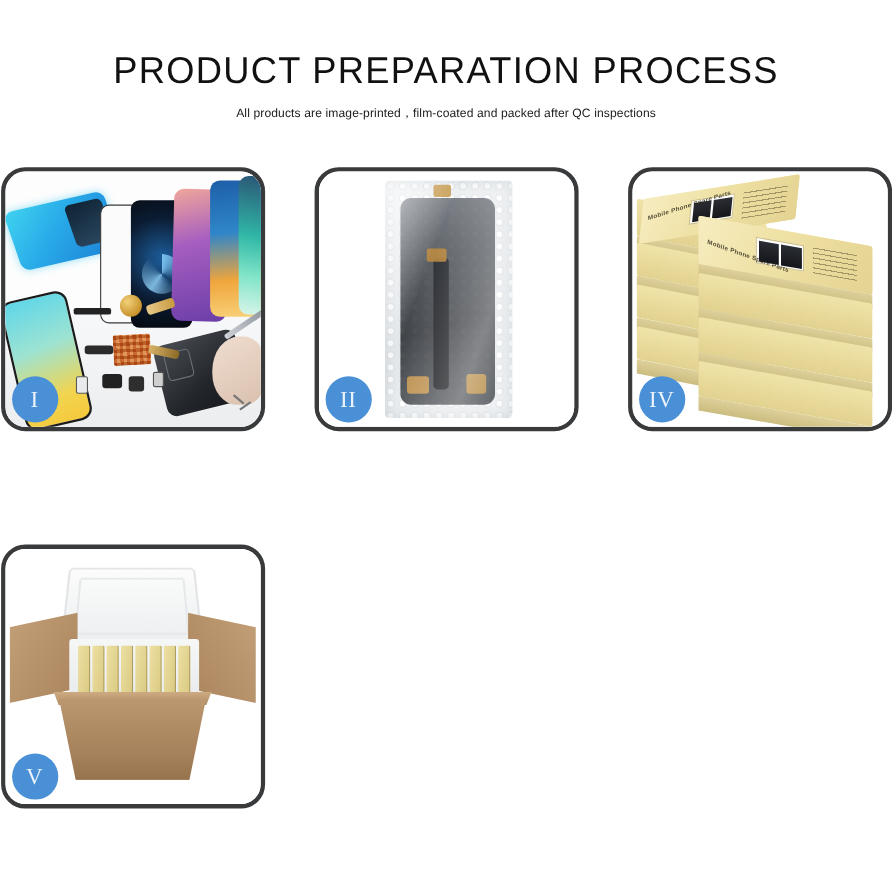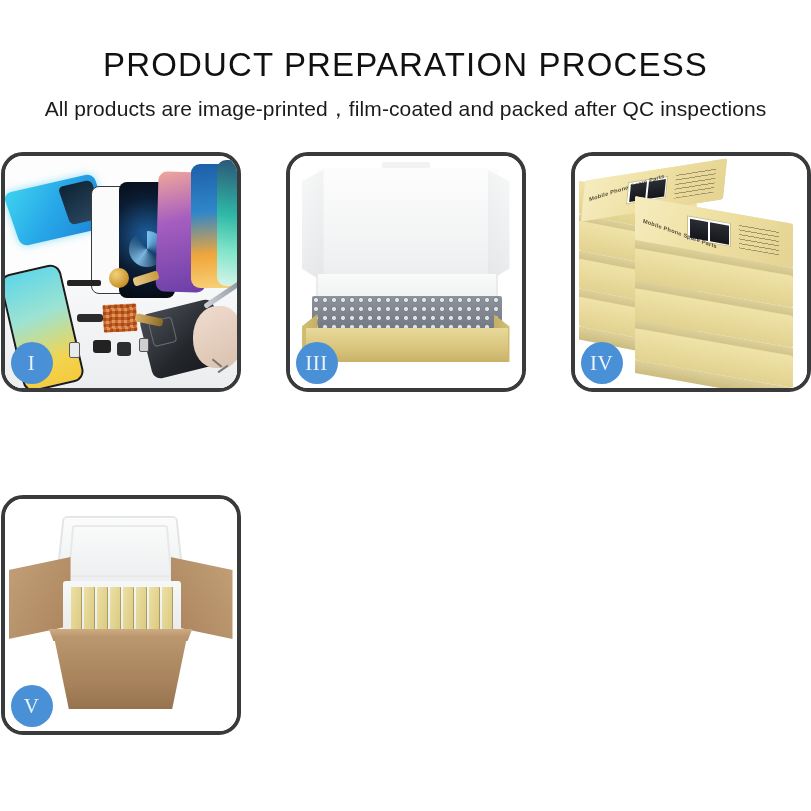--- a/index.html
+++ b/index.html
@@ -12,21 +12,21 @@
   .page { position: relative; width: 811px; height: 664px; background: #fff; }
 
   
   .header { text-align: center; padding-top: 44px; }
   .title {
     font-size: 34px; font-weight: 400; color: #111;
     letter-spacing: 1.2px; line-height: 40px;
     transform: scaleX(0.97); transform-origin: center;
   }
   .subtitle {
-    font-size: 21px; font-weight: 400; color: #1b1b1b;
+    font-size: 11px; font-weight: 400; color: #1b1b1b;
     letter-spacing: 0.1px; margin-top: 11px;
   }
 
   
   .grid {
     position: absolute; left: 0; top: 152px;
     width: 811px; height: 600px;
     display: grid;
     grid-template-columns: repeat(3, 240px);
     grid-template-rows: repeat(2, 240px);
@@ -360,35 +360,35 @@
         <div class="sp3"></div>
         <div class="sp4"></div>
         <div class="tweez"></div>
         <div class="hand"></div>
         <div class="screw1"></div>
         <div class="screw2"></div>
       </div>
       <div class="badge">I</div>
     </div>
 
-
     <div class="card">
-      <div class="card-inner c3">
-        <div class="lid-tab"></div>
-        <div class="lid-back"></div>
-        <div class="lid-flapL"></div>
-        <div class="lid-flapR"></div>
-        <div class="foam"></div>
-        <div class="tray-top"></div>
-        <div class="tray-left"></div>
-        <div class="tray-right"></div>
-        <div class="tray-front"></div>
+      <div class="card-inner c2">
+        <div class="bubblepack">
+          <div class="innerscreen"></div>
+          <div class="cable"></div>
+          <div class="tape1"></div>
+          <div class="tape2"></div>
+          <div class="tape3"></div>
+          <div class="tape4"></div>
+          <div class="bubgloss"></div>
+        </div>
       </div>
-      <div class="badge">III</div>
+      <div class="badge">II</div>
     </div>
+
 
     <div class="card">
       <div class="card-inner c4">
         <div class="stack">
 
           <div class="bx" style="left:0px;  top:26px; width:118px; height:34px; transform:skewY(11deg);">
               <div class="side"></div>
             </div>
           <div class="bx" style="left:0px;  top:66px; width:118px; height:30px; transform:skewY(11deg);">
               <div class="side"></div>

